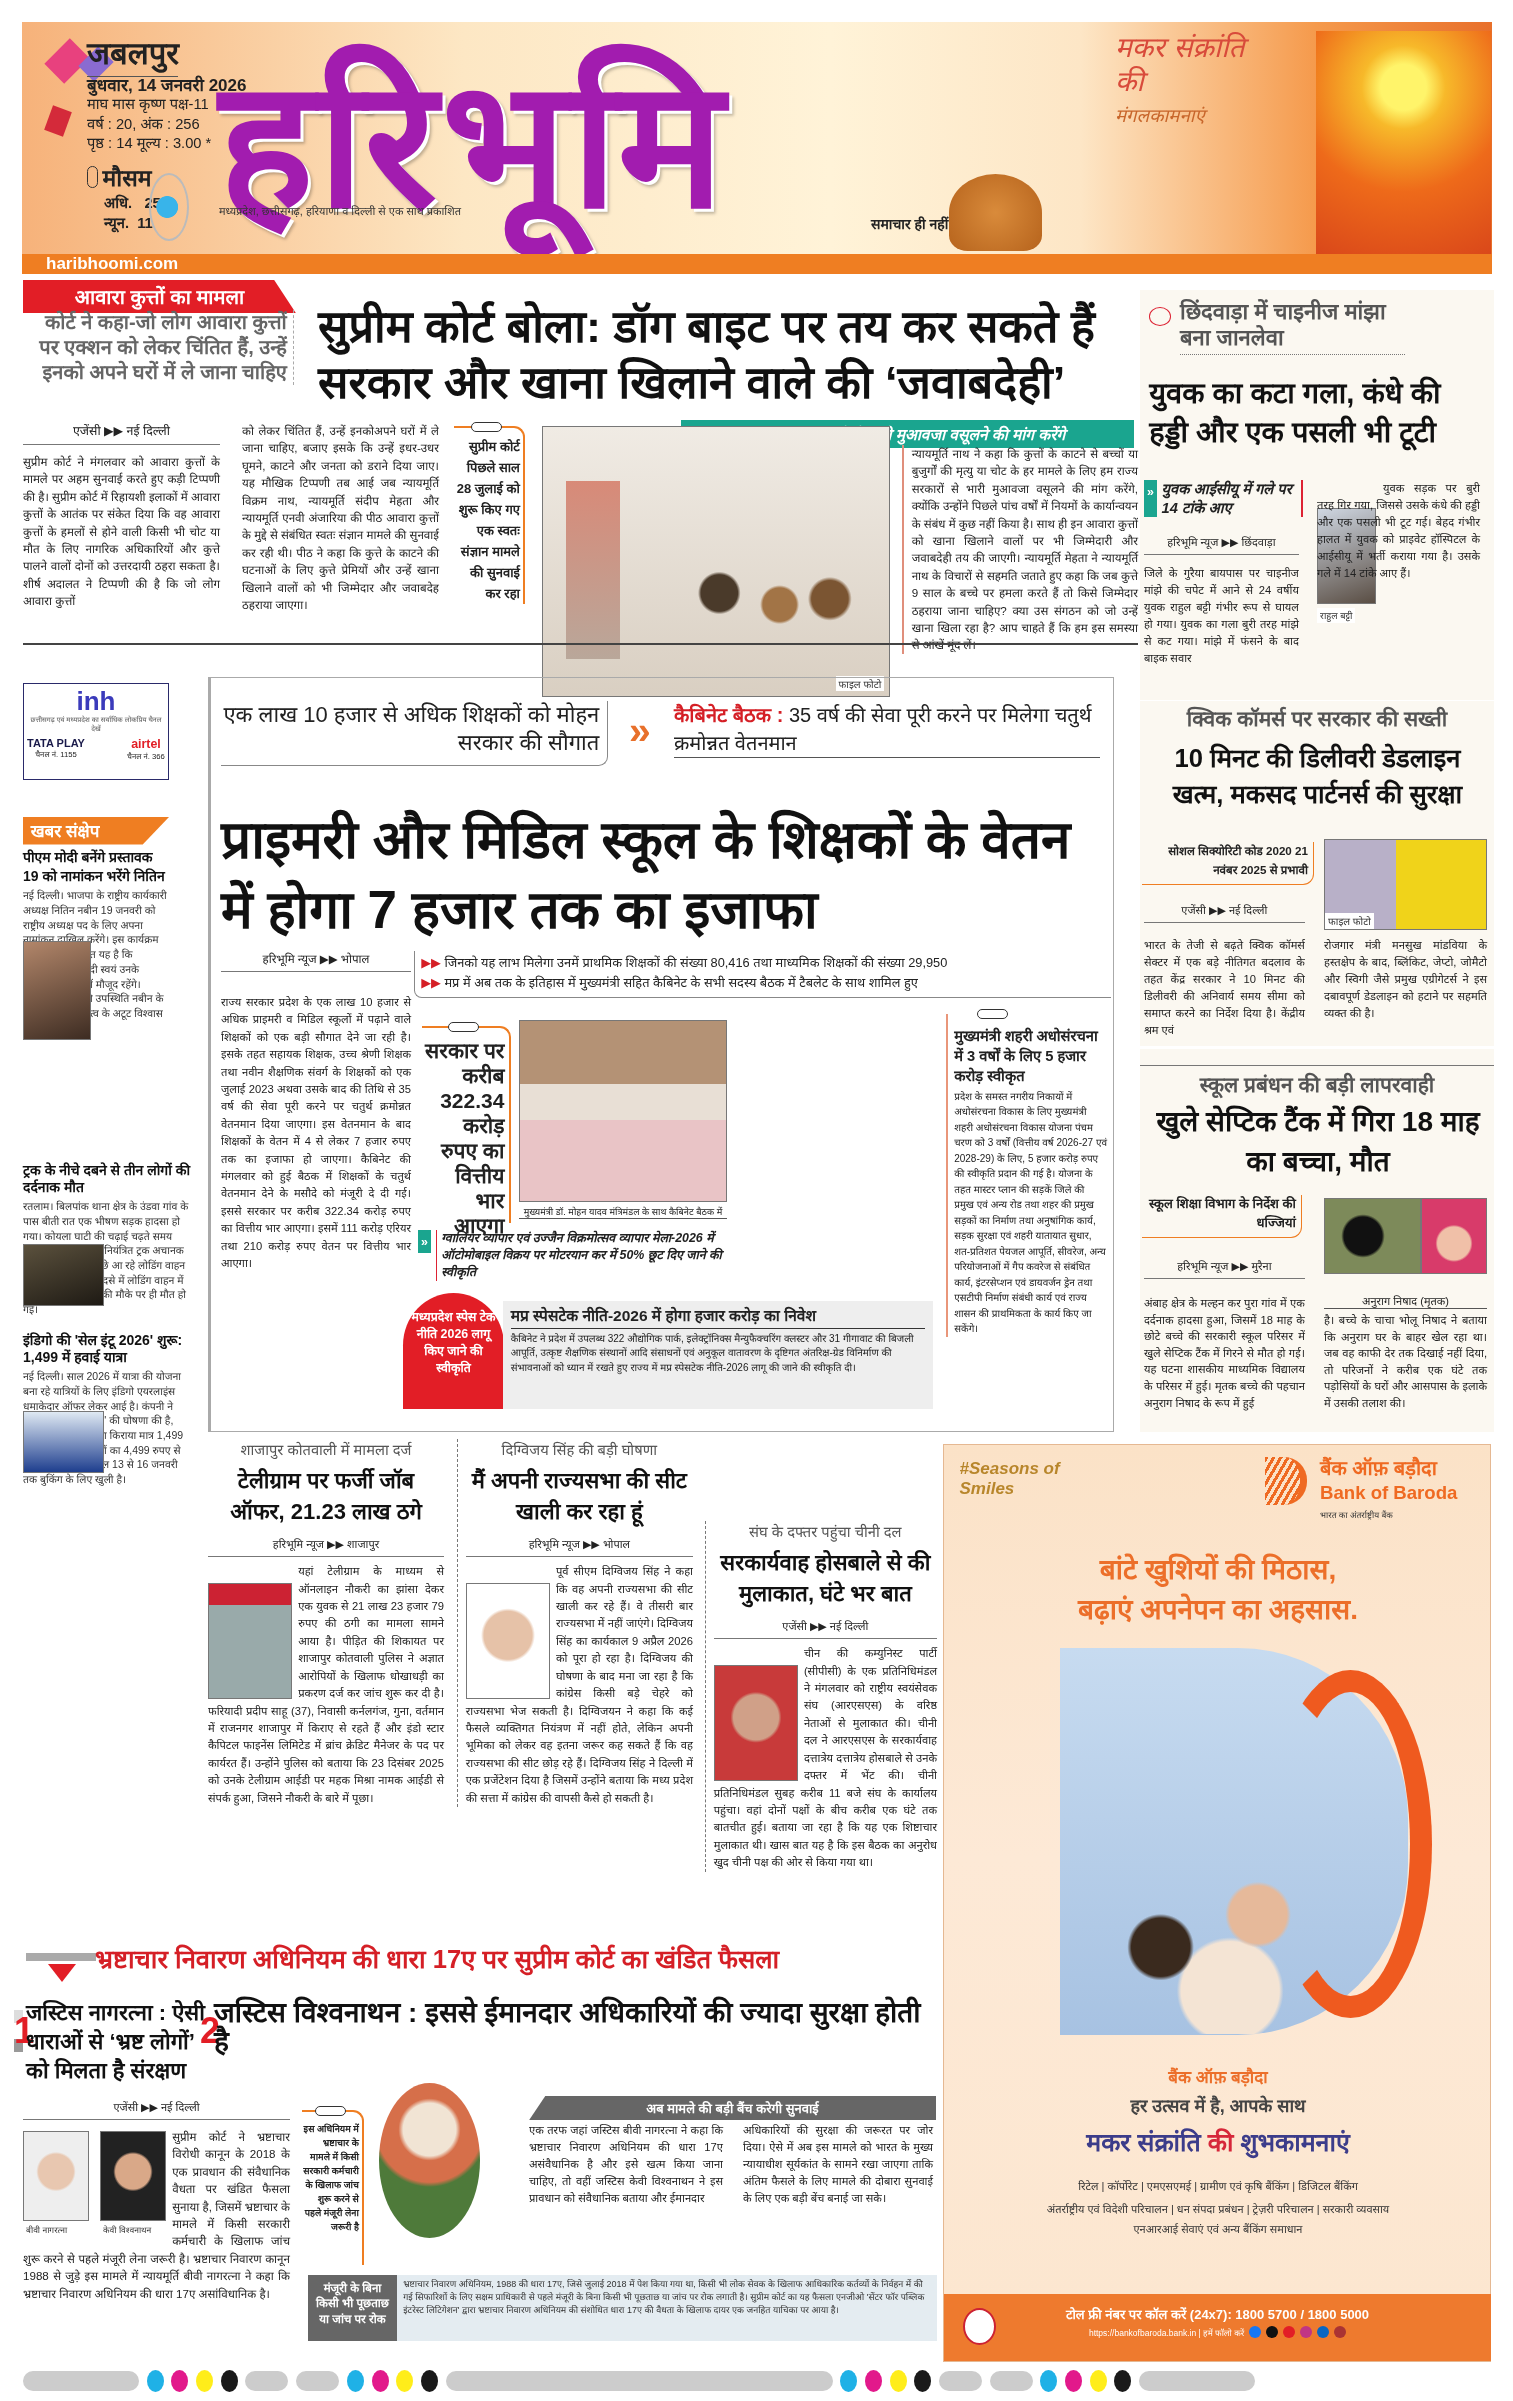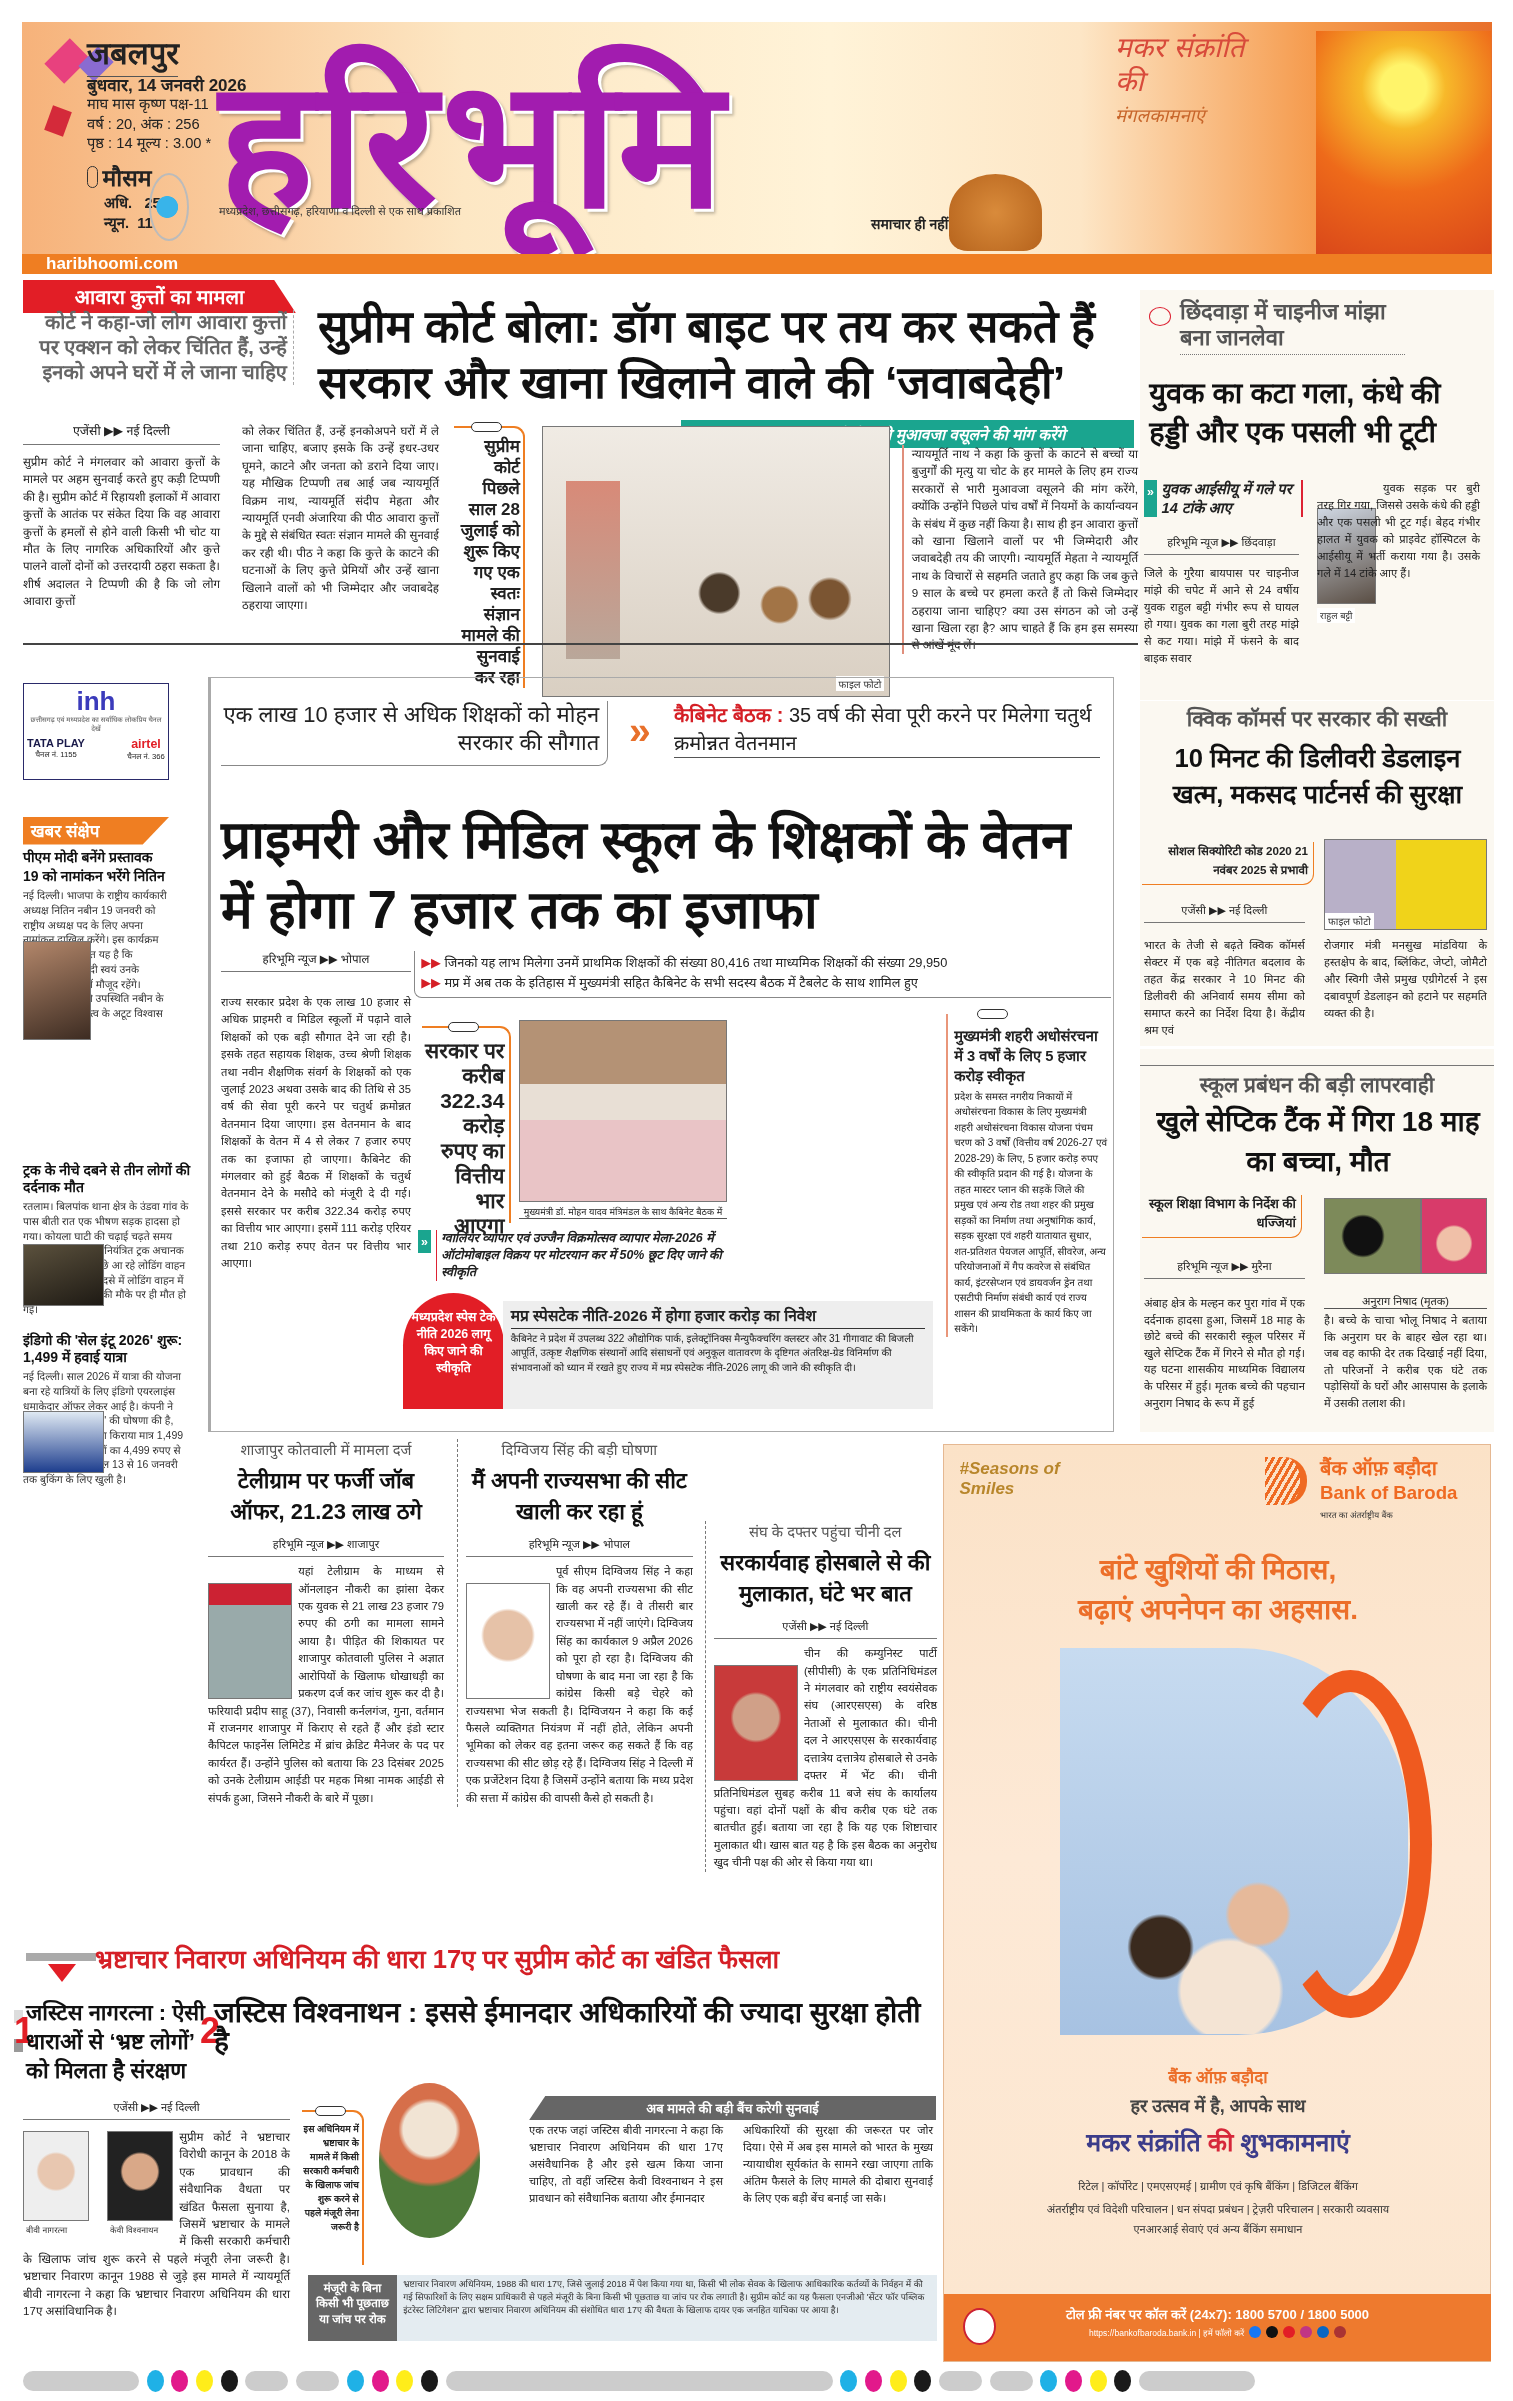--- a/index.html
+++ b/index.html
@@ -76,21 +76,21 @@
 <div class="abs side-quote grey" style="left:23px;top:310px;width:271px;font-size:20px;line-height:25px;color:#666;border-right:1.5px dashed #aaa;padding-right:6.2px">कोर्ट ने कहा-जो लोग आवारा कुत्तों पर एक्शन को लेकर चिंतित हैं, उन्हें इनको अपने घरों में ले जाना चाहिए</div>
 <div class="abs hl" style="left:318px;top:299px;width:836px;font-size:45px;line-height:56px">
   <div>सुप्रीम कोर्ट बोला: डॉग बाइट पर तय कर सकते हैं</div>
   <div>सरकार और खाना खिलाने वाले की ‘जवाबदेही’</div>
 </div>
 <div class="abs byline" style="left:23px;top:422px;width:197px">एजेंसी ▶▶ नई दिल्ली</div>
 <div class="abs col" style="left:23px;top:453px;width:197px">सुप्रीम कोर्ट ने मंगलवार को आवारा कुत्तों के मामले पर अहम सुनवाई करते हुए कड़ी टिप्पणी की है। सुप्रीम कोर्ट में रिहायशी इलाकों में आवारा कुत्तों के आतंक पर संकेत दिया कि वह आवारा कुत्तों के हमलों से होने वाली किसी भी चोट या मौत के लिए नागरिक अधिकारियों और कुत्ते पालने वालों दोनों को उत्तरदायी ठहरा सकता है। शीर्ष अदालत ने टिप्पणी की है कि जो लोग आवारा कुत्तों</div>
 <div class="abs col" style="left:242px;top:422px;width:197px">को लेकर चिंतित हैं, उन्हें इनकोअपने घरों में ले जाना चाहिए, बजाए इसके कि उन्हें इधर-उधर घूमने, काटने और जनता को डराने दिया जाए। यह मौखिक टिप्पणी तब आई जब न्यायमूर्ति विक्रम नाथ, न्यायमूर्ति संदीप मेहता और न्यायमूर्ति एनवी अंजारिया की पीठ आवारा कुत्तों के मुद्दे से संबंधित स्वतः संज्ञान मामले की सुनवाई कर रही थी। पीठ ने कहा कि कुत्ते के काटने की घटनाओं के लिए कुत्ते प्रेमियों और उन्हें खाना खिलाने वालों को भी जिम्मेदार और जवाबदेह ठहराया जाएगा।</div>
 <div class="abs" style="left:454px;top:426px;width:71px;border-right:2.3px solid #ef7e22;border-top:2.3px solid #ef7e22;border-top-right-radius:11px;padding:7.7px 3.1px 0 0">
   <div class="pill" style="margin:-14px auto 4.6px"></div>
-  <div style="font-size:17px;line-height:21px;font-weight:bold;text-align:right">सुप्रीम कोर्ट पिछले साल 28 जुलाई को शुरू किए गए एक स्वतः संज्ञान मामले की सुनवाई कर रहा</div>
+  <div style="font-size:13px;line-height:21px;font-weight:bold;text-align:right">सुप्रीम कोर्ट पिछले साल 28 जुलाई को शुरू किए गए एक स्वतः संज्ञान मामले की सुनवाई कर रहा</div>
 </div>
 <div class="abs teal-bar" style="left:681px;top:420px;width:453px">हम राज्य सरकारों से भारी मुआवजा वसूलने की मांग करेंगे</div>
 <div class="abs photo" style="left:542px;top:426px;width:348px;height:271px;background:linear-gradient(180deg,#f0ebe4,#d9cfc2)">
   <div class="abs" style="left:23px;top:54px;width:54px;height:178px;background:linear-gradient(#d88a78,#b9a79a)"></div>
   <div class="abs" style="left:116px;top:108px;width:201px;height:116px;background:radial-gradient(circle at 30% 50%,#4a3a2a 0 12%,transparent 14%),radial-gradient(circle at 60% 60%,#a27446 0 12%,transparent 14%),radial-gradient(circle at 85% 55%,#7b5532 0 10%,transparent 12%)"></div>
   <span class="abs caption" style="right:4.6px;bottom:4.6px">फाइल फोटो</span>
 </div>
 <div class="abs col" style="left:902px;top:445px;width:236px;border-left:2.3px solid #e08f7c;padding-left:7.7px">न्यायमूर्ति नाथ ने कहा कि कुत्तों के काटने से बच्चों या बुजुर्गों की मृत्यु या चोट के हर मामले के लिए हम राज्य सरकारों से भारी मुआवजा वसूलने की मांग करेंगे, क्योंकि उन्होंने पिछले पांच वर्षों में नियमों के कार्यान्वयन के संबंध में कुछ नहीं किया है। साथ ही इन आवारा कुत्तों को खाना खिलाने वालों पर भी जिम्मेदारी और जवाबदेही तय की जाएगी। न्यायमूर्ति मेहता ने न्यायमूर्ति नाथ के विचारों से सहमति जताते हुए कहा कि जब कुत्ते 9 साल के बच्चे पर हमला करते हैं तो किसे जिम्मेदार ठहराया जाना चाहिए? क्या उस संगठन को जो उन्हें खाना खिला रहा है? आप चाहते हैं कि हम इस समस्या से आंखें मूंद लें।</div>
 <div class="abs divider" style="left:23px;top:643px;width:1115px"></div>
 
@@ -270,21 +270,21 @@
 
 <div class="abs" style="left:25.6px;top:1953px;width:70px;height:7.7px;background:#aaa"></div>
 <div class="abs" style="left:48px;top:1964px;width:0;height:0;border-left:14px solid transparent;border-right:14px solid transparent;border-top:18.6px solid #e21e26"></div>
 <div class="abs rt" style="left:95px;top:1944px;width:844px;font-size:25.6px;font-weight:bold;line-height:31px">भ्रष्टाचार निवारण अधिनियम की धारा 17ए पर सुप्रीम कोर्ट का खंडित फैसला</div>
 <div class="abs" style="left:14px;top:2010px;font-size:36px;font-weight:bold;color:#e21e26;background:linear-gradient(180deg,#ddd 0 30%,transparent 30% 70%,#999 70%);width:9.3px">1</div>
 <div class="abs hl" style="left:26px;top:1998px;width:186px;font-size:22px;line-height:29px">जस्टिस नागरत्ना : ऐसी धाराओं से ‘भ्रष्ट लोगों’ को मिलता है संरक्षण</div>
 <div class="abs" style="left:200px;top:2010px;font-size:36px;font-weight:bold;color:#e21e26">2</div>
 <div class="abs hl" style="left:214px;top:1998px;width:724px;font-size:28px;line-height:29px">जस्टिस विश्वनाथन : इससे ईमानदार अधिकारियों की ज्यादा सुरक्षा होती है</div>
 <div class="abs byline" style="left:23px;top:2099px;width:267px;font-size:11px">एजेंसी ▶▶ नई दिल्ली</div>
 <div class="abs col" style="left:23px;top:2128px;width:267px;font-size:11.6px;line-height:17.4px">
-  <div style="float:left;display:flex;gap:18px;margin:3.1px 6.2px 3.1px 0">
+  <div style="float:left;display:flex;gap:11px;margin:3.1px 6.2px 3.1px 0">
     <div>
         <div class="photo" style="width:66px;height:90px;background:radial-gradient(circle at 50% 45%,#e8c7b0 0 30%,#eee 34%)"></div>
         <div class="caption" style="font-size:8.5px">बीवी नागरत्ना</div>
       </div>
     <div>
         <div class="photo" style="width:66px;height:90px;background:radial-gradient(circle at 50% 45%,#d9a888 0 30%,#222 34%)"></div>
         <div class="caption" style="font-size:8.5px">केवी विश्वनाथन</div>
       </div>
   </div>
   <span>सुप्रीम कोर्ट ने भ्रष्टाचार विरोधी कानून के 2018 के एक प्रावधान की संवैधानिक वैधता पर खंडित फैसला सुनाया है, जिसमें भ्रष्टाचार के मामले में किसी सरकारी कर्मचारी के खिलाफ जांच शुरू करने से पहले मंजूरी लेना जरूरी है। भ्रष्टाचार निवारण कानून 1988 से जुड़े इस मामले में न्यायमूर्ति बीवी नागरत्ना ने कहा कि भ्रष्टाचार निवारण अधिनियम की धारा 17ए असांविधानिक है।</span>

